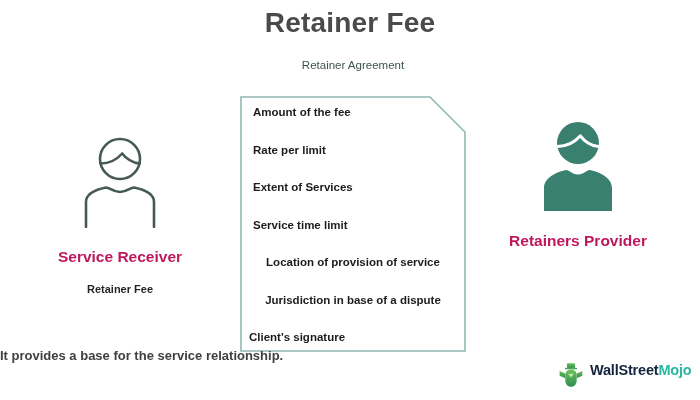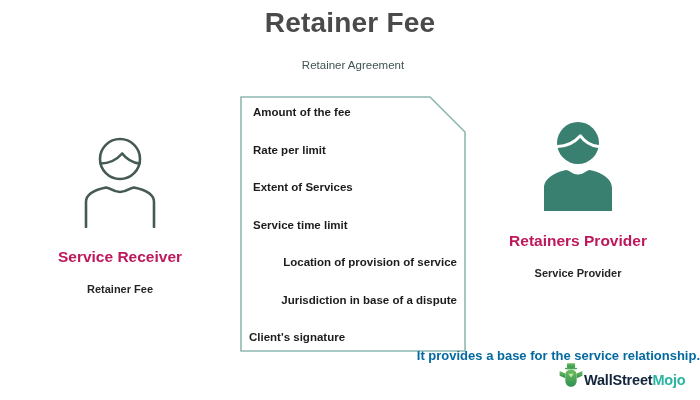--- a/index.html
+++ b/index.html
@@ -78,21 +78,21 @@
   }
 
   .doc-item {
     font-size: 11.5px;
     font-weight: bold;
     color: #1c1c1c;
     line-height: 1.1;
     white-space: nowrap;
   }
   .doc-item.left   { text-align: left;   padding-left: 4px; }
-  .doc-item.center { text-align: right; }
+  .doc-item.center { text-align: center; }
   .doc-item.right  { text-align: left;  padding-right: 2px; }
 
   
   .person {
     position: absolute;
     width: 220px;
     text-align: center;
   }
   .person.left-person  { left: 10px;  top: 130px; }
   .person.right-person { left: 468px; top: 114px; }
@@ -117,32 +117,33 @@
     font-weight: bold;
     color: #262626;
   }
 
   
   .footer-note {
     position: absolute;
     left: 0;
     top: 348px;
     width: 700px;
-    text-align: right;
+    text-align: left;
     font-size: 13px;
     font-weight: bold;
-    color: #0369a1;
+    color: #404040;
   }
 
   .logo {
     position: absolute;
     left: 558px;
     top: 362px;
     display: flex;
-    align-items: flex-end;
+    align-items: flex-start;
+    gap: 6px;
   }
   .logo-mark { width: 26px; height: 26px; display: block; }
   .logo-text {
     font-size: 14.5px;
     font-weight: bold;
     letter-spacing: -0.2px;
     white-space: nowrap;
   }
   .logo-text .ws { color: #12243b; }
   .logo-text .mj { color: #2bb6a3; }
@@ -189,21 +190,20 @@
     <div class="person-icon">
       <svg width="92" height="96" viewBox="0 0 92 96">
         <g fill="#3a8071">
           <circle cx="46" cy="27" r="21"></circle>
           <path d="M12,95 L12,72 C12,62 24,56 34,54 C38,54 39.5,58.5 46,58.5 C52.5,58.5 54,54 58,54 C68,56 80,62 80,72 L80,95 Z"></path>
         </g>
         <path d="M25.5,30.5 C33.5,30.5 42,27 48.4,19.8 C52.3,25.2 58,29.4 66.5,30.6" fill="none" stroke="#ffffff" stroke-width="3" stroke-linecap="round" stroke-linejoin="round"></path>
       </svg>
     </div>
     <div class="person-title">Retainers Provider</div>
-    <div class="person-sub">Service Provider</div>
   </div>
 
   <div class="footer-note">It provides a base for the service relationship.</div>
 
   <div class="logo">
     <svg class="logo-mark" viewBox="0 0 32 32">
       <defs>
         <linearGradient id="lgGreen" x1="0" y1="0" x2="0" y2="1">
           <stop offset="0" stop-color="#6fbf5a"></stop>
           <stop offset="1" stop-color="#2f8f55"></stop>

